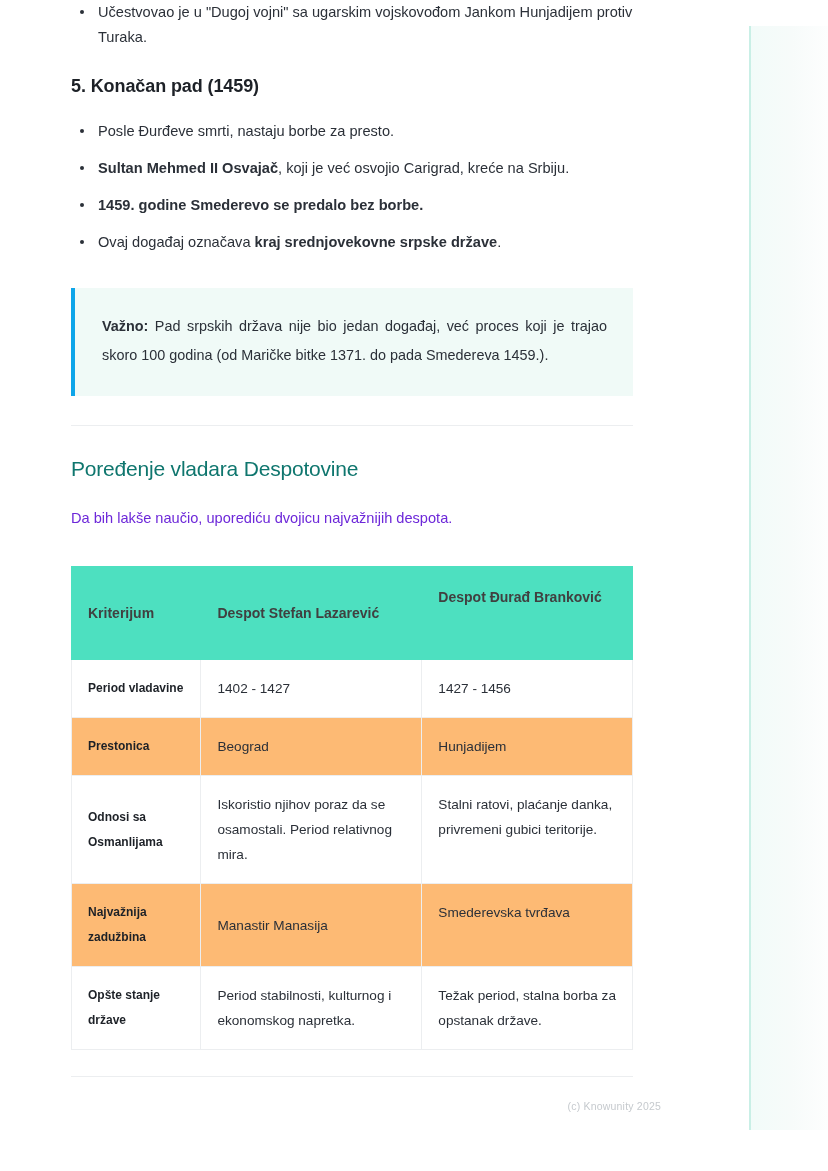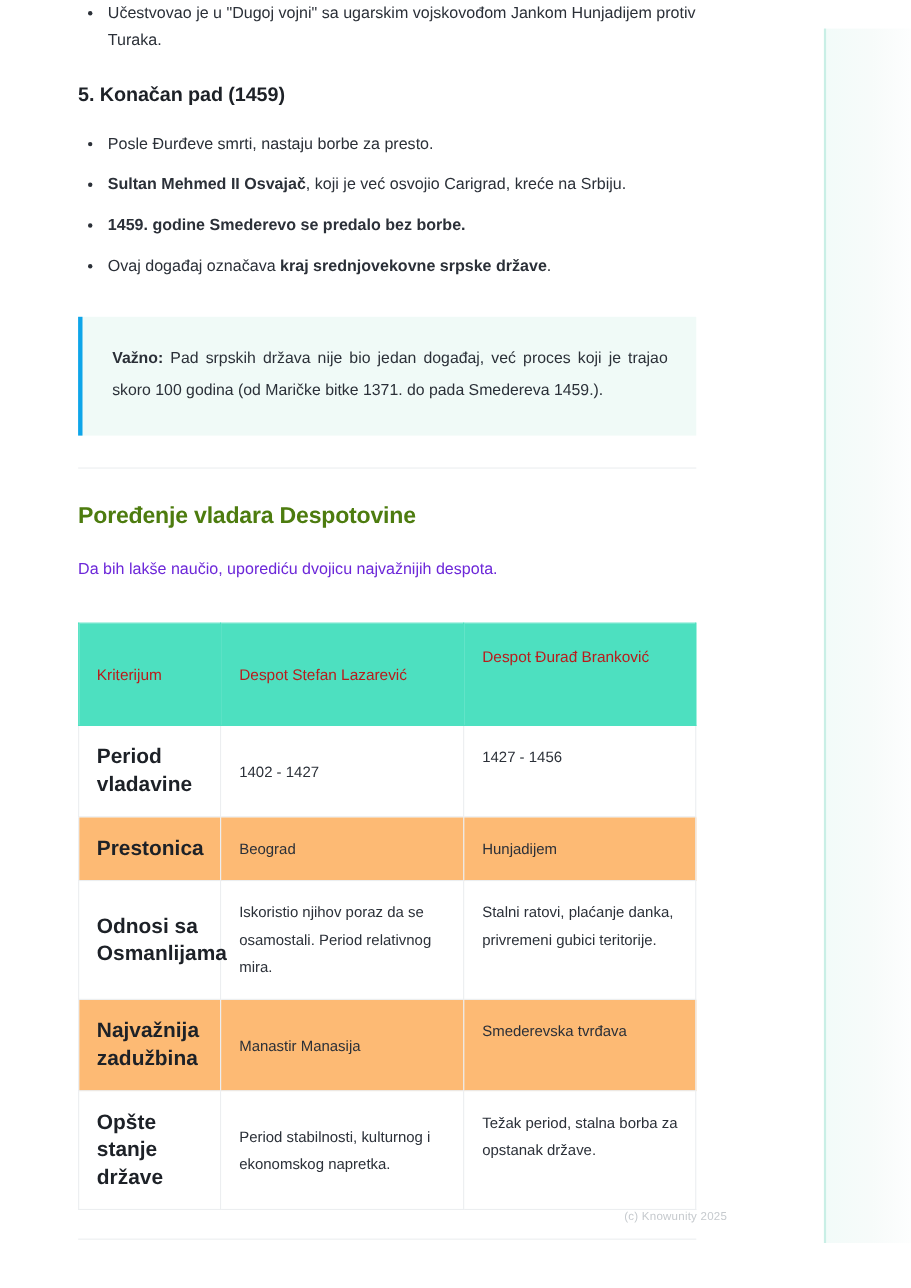--- a/index.html
+++ b/index.html
@@ -105,22 +105,22 @@
     height: 1px;
     background: #eceef0;
     margin: 0;
   }
   .divider-top { margin-top: 29px; }
   .divider-bottom { margin-top: 26px; }
 
   
   .section-title {
     font-size: 21px;
-    font-weight: bold;
-    color: #4d7c0f;
+    font-weight: normal;
+    color: #0f766e;
     margin: 31px 0 0 0;
     letter-spacing: -0.2px;
   }
   .section-intro {
     font-size: 14.6px;
     line-height: 25px;
     color: #6d28d9;
     margin: 25px 0 0 0;
   }
 
@@ -131,23 +131,23 @@
     width: 562px;
     table-layout: fixed;
   }
   table.compare th,
   table.compare td {
     border: 1px solid #eceef0;
     text-align: left;
   }
   table.compare th {
     background: #4de0c0;
-    color: #b91c1c;
+    color: #404040;
     font-size: 14px;
-    font-weight: normal;
+    font-weight: bold;
     line-height: 25px;
     border-color: #4de0c0;
     padding: 14px 16px;
     height: 60px;
     vertical-align: middle;
   }
   table.compare th.top { vertical-align: top; padding-top: 18px; }
 
   col.c1 { width: 126px; }
   col.c2 { width: 215px; }
@@ -155,21 +155,21 @@
 
   table.compare td {
     font-size: 13.6px;
     line-height: 25px;
     color: #2b3038;
     padding: 16px 16px;
     vertical-align: middle;
   }
   table.compare td.k {
     font-weight: bold;
-    font-size: 19px;
+    font-size: 12px;
     color: #1d2127;
   }
   table.compare td.top { vertical-align: top; }
   tr.alt td { background: #fdba74; }
   tr.plain td { background: #ffffff; }
 
   
   .footer {
     position: absolute;
     left: 0;

